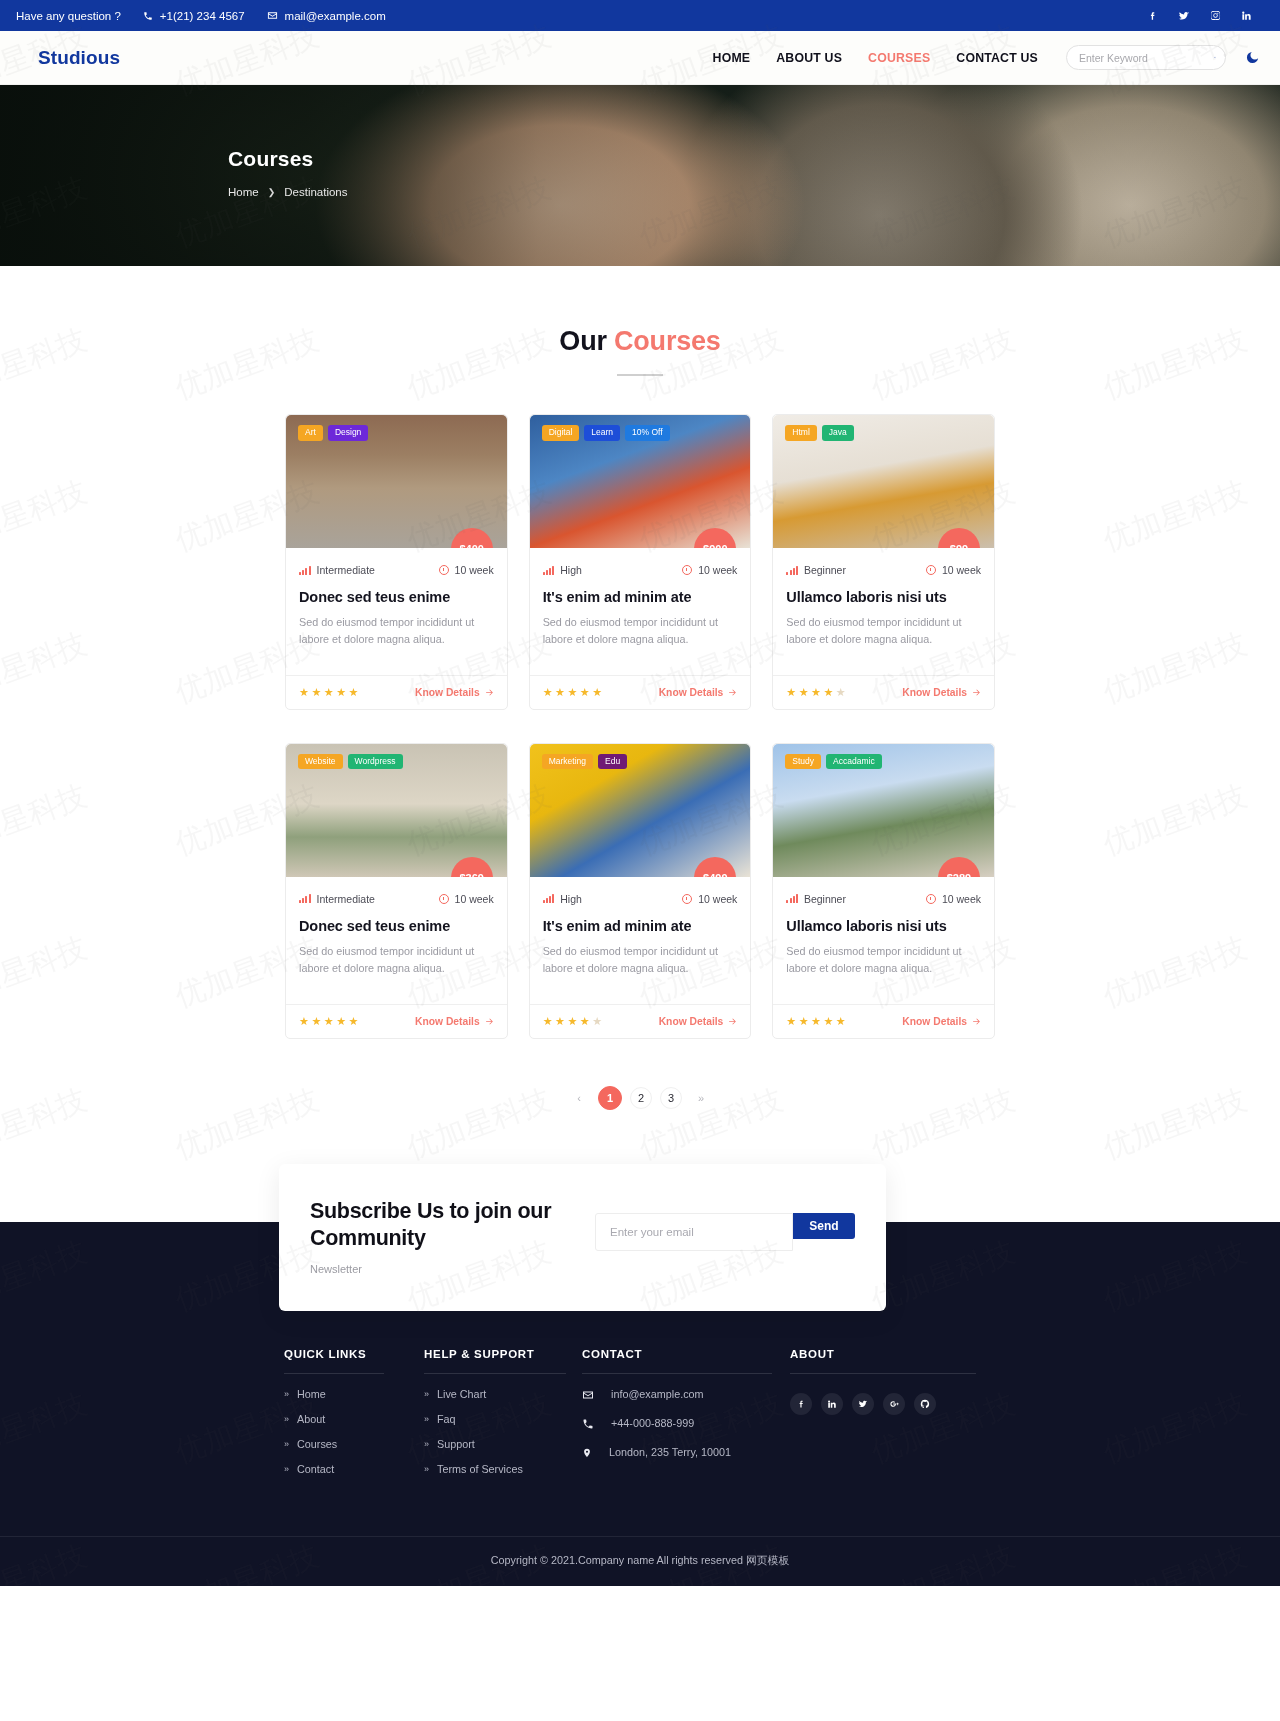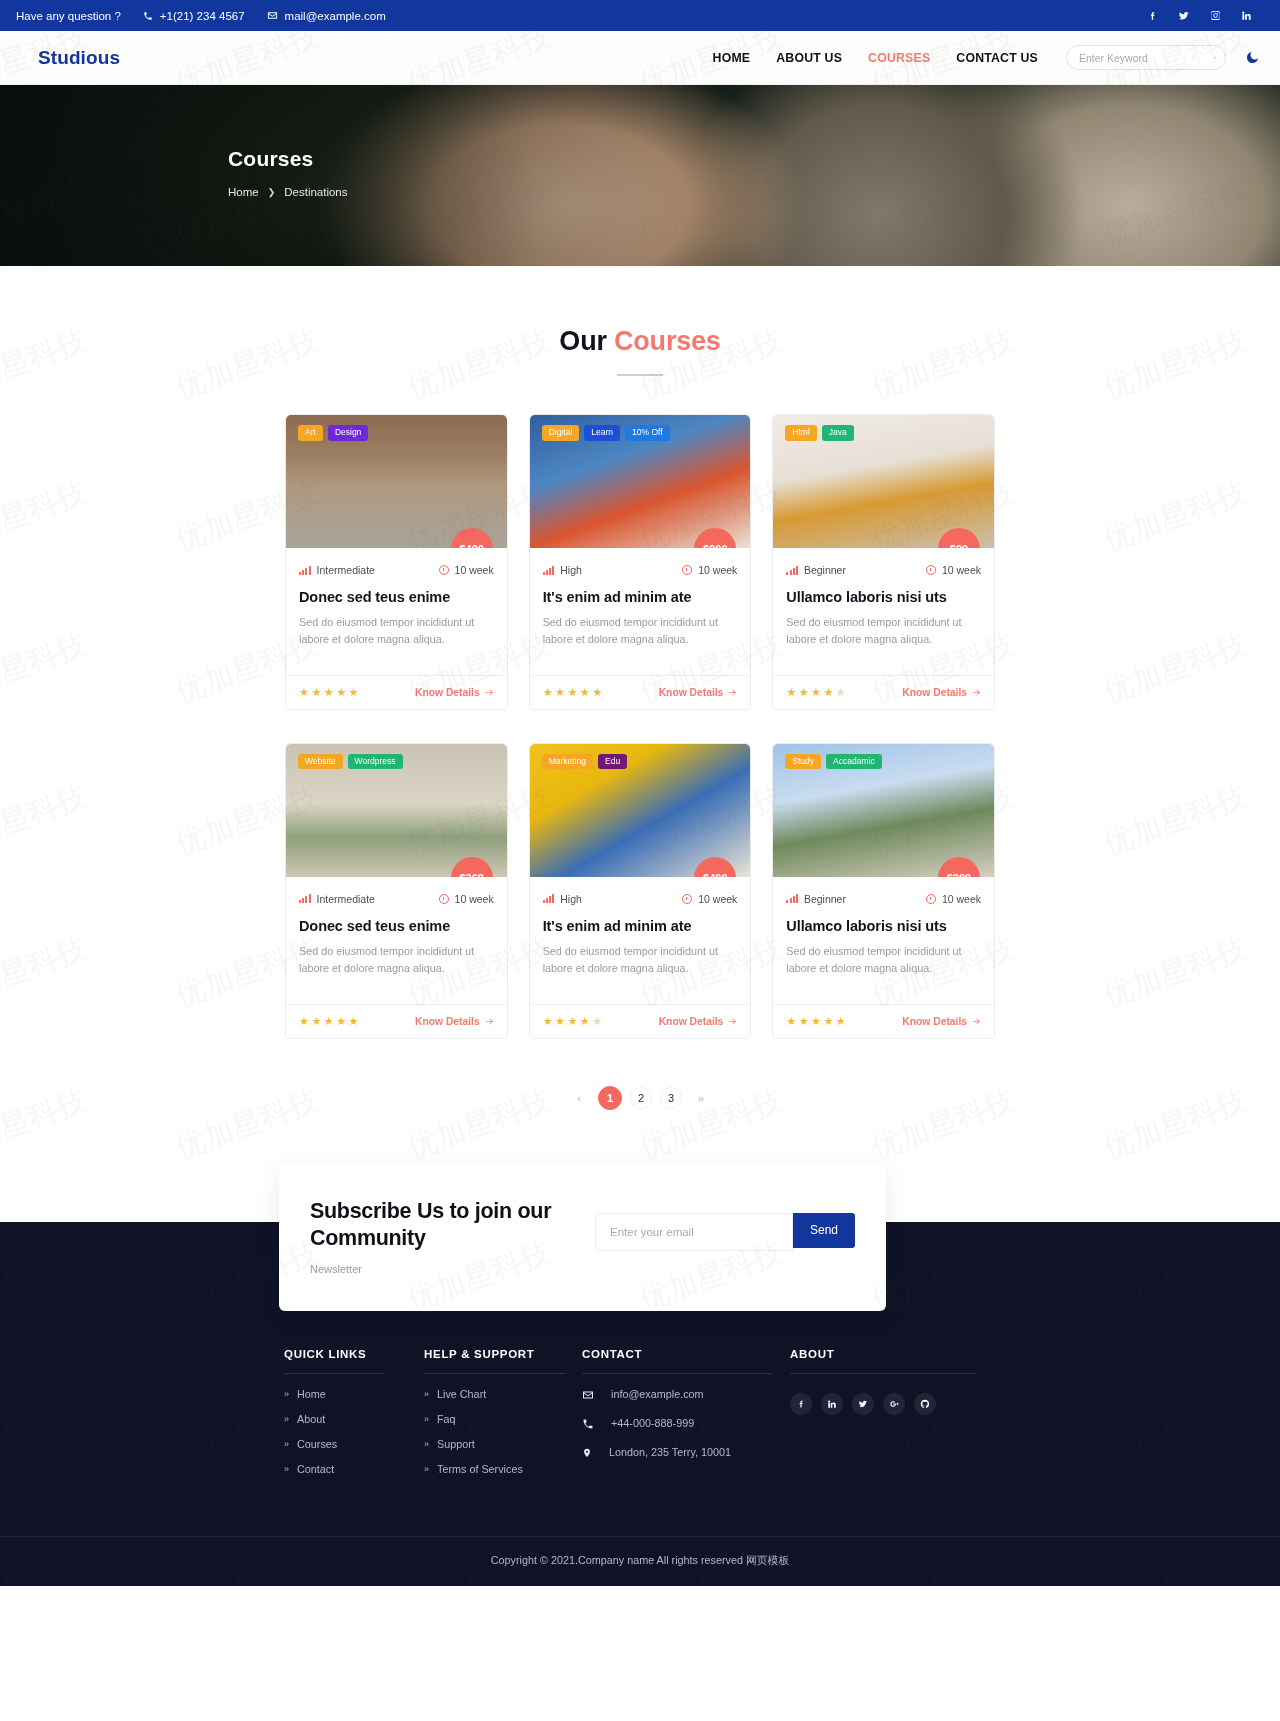--- a/index.html
+++ b/index.html
@@ -292,27 +292,27 @@
     border: 1px solid #ededed;
     border-radius: 3px 0 0 3px;
     padding: 0 14px;
     font-size: 11.5px;
     font-family: "Liberation Sans", sans-serif;
     outline: none;
     color: #3a3a44;
   }
   .nl-form input::placeholder { color: #a9a9b0; }
   .nl-form button {
-    width: 62px; height: 35px;
+    width: 62px; height: 26px;
     background: #11379e;
     color: #fff;
     border: 0;
     border-radius: 0 3px 3px 0;
     font-size: 12px;
-    font-weight: normal;
+    font-weight: bold;
     font-family: "Liberation Sans", sans-serif;
     cursor: pointer;
   }
 
   .footer {
     background: #101326;
     padding: 126px 0 0;
     color: #fff;
   }
   .f-cols {

